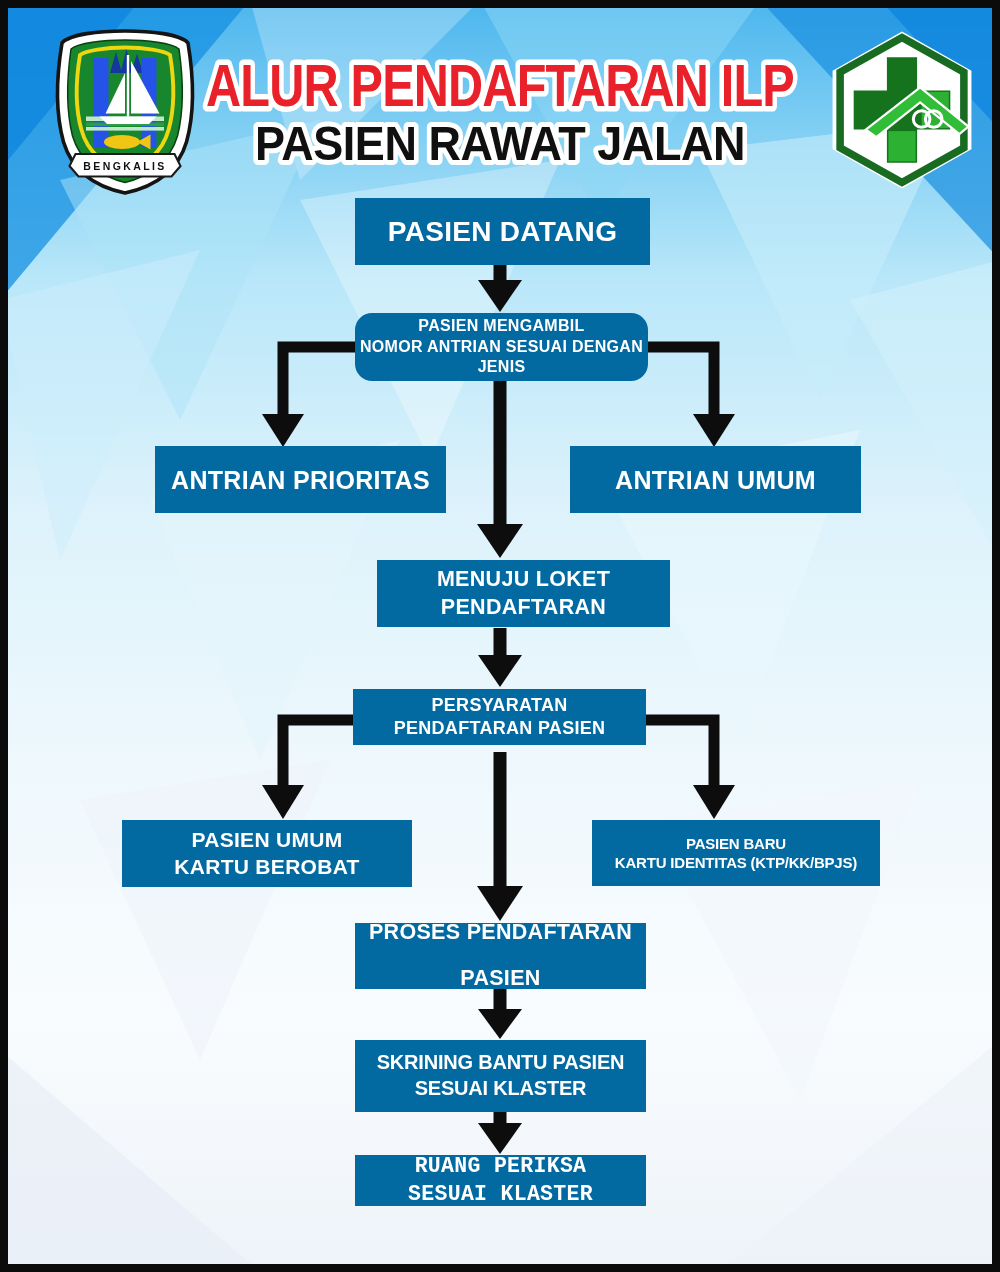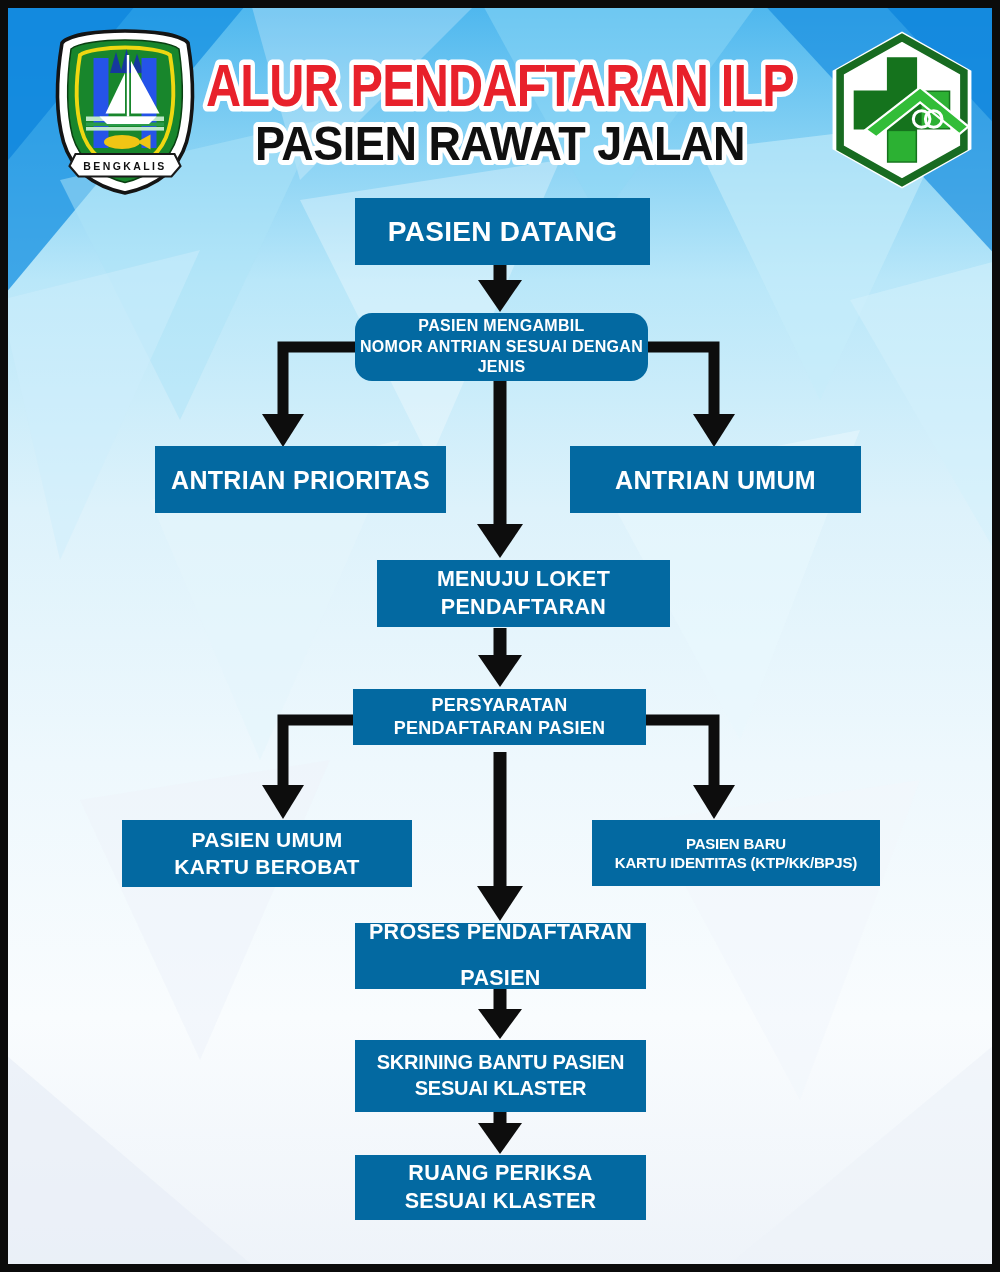--- a/index.html
+++ b/index.html
@@ -33,21 +33,21 @@
   .n1 {left:355px;top:198px;width:295px;height:67px;font-size:28px;}
   .n2 {left:355px;top:313px;width:293px;height:68px;font-size:16px;border-radius:17px;}
   .n3 {left:139px;top:446px;width:291px;height:67px;font-size:25px;margin-left:16px;}
   .n4 {left:570px;top:446px;width:291px;height:67px;font-size:25px;}
   .n5 {left:353px;top:560px;width:293px;height:67px;font-size:21.5px;margin-left:24px;}
   .n6 {left:353px;top:689px;width:293px;height:56px;font-size:18px;}
   .n7 {left:122px;top:820px;width:290px;height:67px;font-size:21px;}
   .n8 {left:592px;top:820px;width:288px;height:66px;font-size:15px;letter-spacing:-0.2px;}
   .n9 {left:355px;top:923px;width:291px;height:66px;font-size:21.5px;gap:18px;}
   .n10{left:355px;top:1040px;width:291px;height:72px;font-size:20px;letter-spacing:-0.2px;}
-  .n11{left:355px;top:1155px;width:291px;height:65px;font-size:21.5px;}
+  .n11{left:355px;top:1155px;width:291px;height:51px;font-size:21.5px;font-family:Liberation Mono, monospace;}
 
   .ribbon-text{font-family:"Liberation Sans","DejaVu Sans",sans-serif;font-weight:bold;
       font-size:7px;letter-spacing:1.6px;fill:#111;text-anchor:middle;}
 </style>
 </head>
 <body>
 
 <div class="poster">
 
   <svg class="bg-svg" viewBox="0 0 1000 1272" preserveAspectRatio="none">

